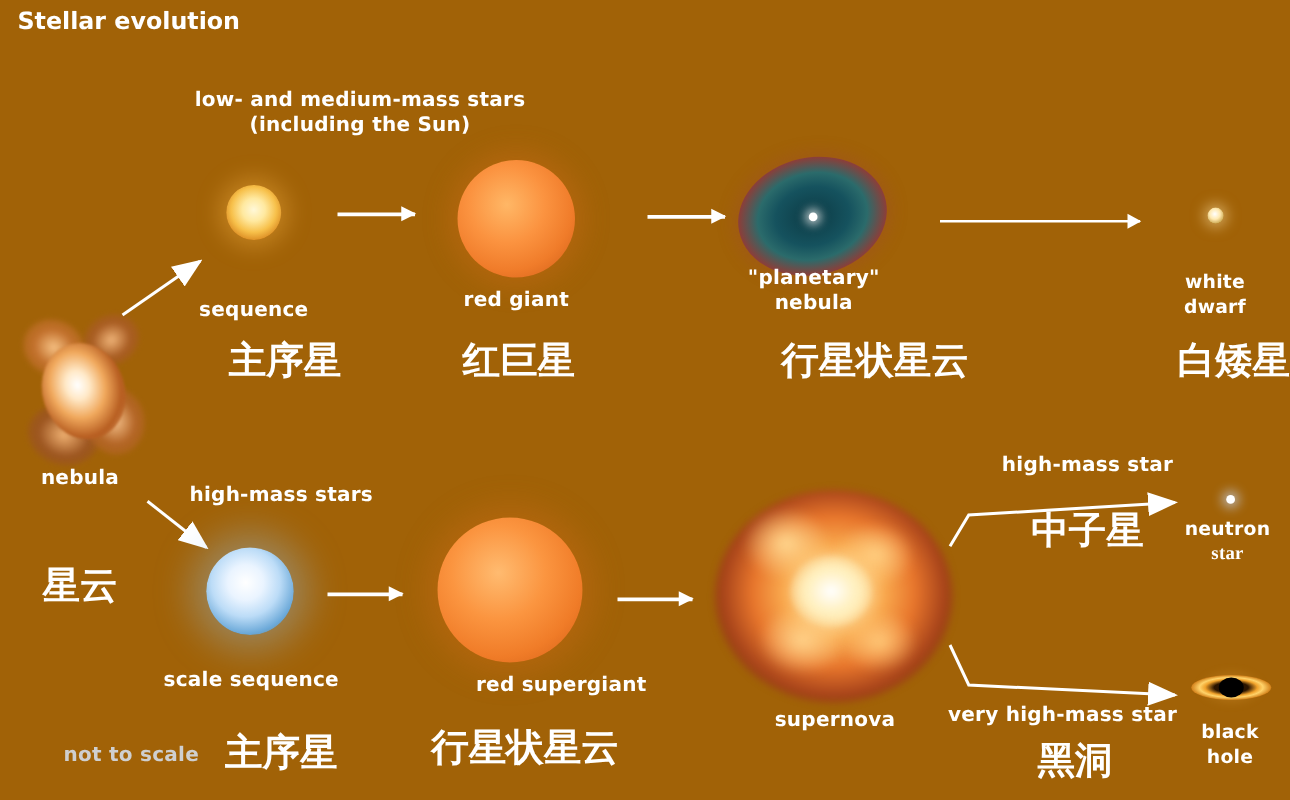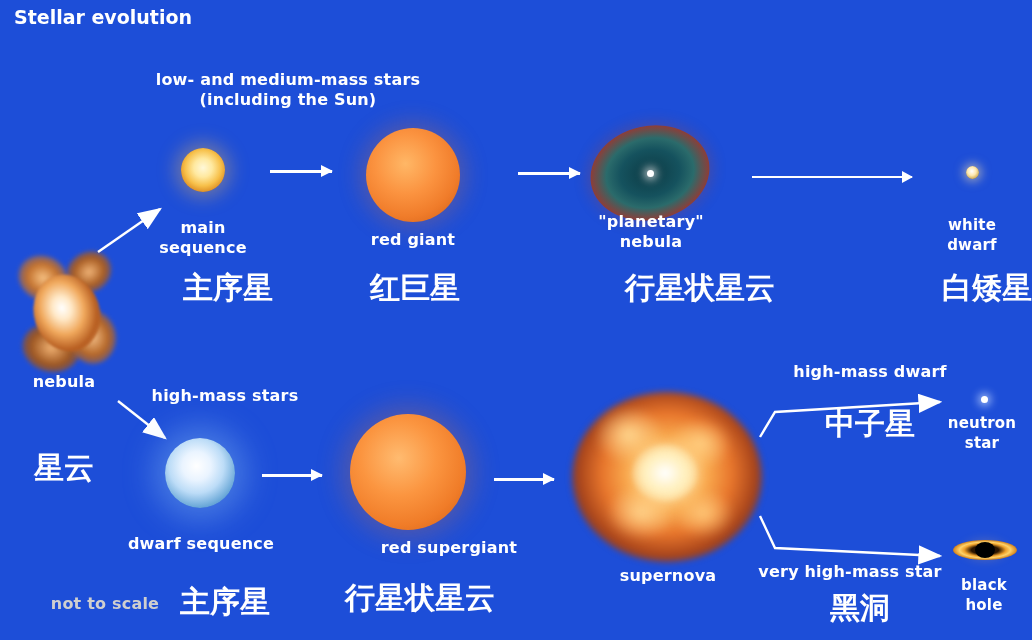--- a/index.html
+++ b/index.html
@@ -2,21 +2,21 @@
 <html><head>
 <meta charset="utf-8">
 <style>
   html,body{margin:0;padding:0;}
   body{
     width:1032px;height:640px;
     background:#000;
     font-family:"Liberation Sans", sans-serif;
     overflow:hidden;
   }
-  #stage{position:relative;width:1032px;height:640px;background:#1d4ed8;}
+  #stage{position:relative;width:1032px;height:640px;background:#a16207;}
 
   .lbl{position:absolute;color:#ffffff;white-space:nowrap;}
   .en{font-family:"DejaVu Sans", sans-serif;font-size:16px;font-weight:700;letter-spacing:.2px;text-align:center;line-height:19px;}
   .en.small{font-size:15px;}
   .cn{font-family:"DejaVu Sans", sans-serif;font-size:30px;font-weight:700;text-align:center;color:#fff;}
   .title{font-family:"DejaVu Sans", sans-serif;font-size:19px;font-weight:700;color:#fff;}
 
   
   .star{position:absolute;border-radius:50%;}
 
@@ -134,21 +134,20 @@
       </marker>
     </defs>
     <line x1="98" y1="252" x2="160" y2="209" stroke="#ffffff" stroke-width="2.4" marker-end="url(#ah)"></line>
     <line x1="118" y1="401" x2="165" y2="438" stroke="#ffffff" stroke-width="2.4" marker-end="url(#ah)"></line>
 
     <polyline points="760,437 775,412 940,402" fill="none" stroke="#ffffff" stroke-width="2.4" marker-end="url(#ah)"></polyline>
     <polyline points="760,516 775,548 940,556" fill="none" stroke="#ffffff" stroke-width="2.4" marker-end="url(#ah)"></polyline>
   </svg>
 
   <div class="star ms-low" style="left:181px;top:148px;"></div>
-  <div class="lbl en" style="left:128px;top:218px;width:150px;">main</div>
   <div class="lbl en" style="left:128px;top:238px;width:150px;">sequence</div>
   <div class="lbl cn" style="left:128px;top:268px;width:200px;">主序星</div>
 
   <div class="arrow thick" style="left:270px;top:170px;width:62px;"></div>
 
   <div class="star redgiant" style="left:366px;top:128px;"></div>
   <div class="lbl cn" style="left:330px;top:268px;width:170px;">红巨星</div>
   <div class="lbl en" style="left:338px;top:230px;width:150px;">red giant</div>
 
   <div class="arrow thick" style="left:518px;top:172px;width:62px;"></div>
@@ -162,45 +161,45 @@
   <div class="lbl cn" style="left:570px;top:268px;width:260px;">行星状星云</div>
 
   <div class="arrow" style="left:752px;top:176px;width:160px;"></div>
 
   <div class="star wdwarf" style="left:966px;top:166px;"></div>
   <div class="lbl en small" style="left:922px;top:216px;width:100px;">white</div>
   <div class="lbl en small" style="left:922px;top:236px;width:100px;">dwarf</div>
   <div class="lbl cn" style="left:892px;top:268px;width:140px;text-align:right;">白矮星</div>
 
   <div class="star ms-high" style="left:165px;top:438px;"></div>
-  <div class="lbl en" style="left:125px;top:534px;width:152px;">dwarf sequence</div>
+  <div class="lbl en" style="left:125px;top:534px;width:152px;">scale sequence</div>
   <div class="lbl cn" style="left:125px;top:582px;width:200px;">主序星</div>
 
   <div class="arrow thick" style="left:262px;top:474px;width:60px;"></div>
 
   <div class="star redsuper" style="left:350px;top:414px;"></div>
   <div class="lbl en" style="left:334px;top:538px;width:150px;margin-left:40px;">red supergiant</div>
   <div class="lbl cn" style="left:320px;top:578px;width:200px;">行星状星云</div>
 
   <div class="arrow thick" style="left:494px;top:478px;width:60px;"></div>
 
   <div class="snova" style="left:572px;top:392px;">
     <div class="halo"></div>
       <div class="b1"></div>
       <div class="b2"></div>
       <div class="b3"></div>
       <div class="b4"></div>
       <div class="core"></div>
   </div>
   <div class="lbl en" style="left:588px;top:566px;width:160px;">supernova</div>
 
-  <div class="lbl en" style="left:790px;top:362px;width:160px;">high-mass dwarf</div>
+  <div class="lbl en" style="left:790px;top:362px;width:160px;">high-mass star</div>
   <div class="star nstar" style="left:981px;top:396px;"></div>
   <div class="lbl en small" style="left:934px;top:414px;width:96px;">neutron</div>
-  <div class="lbl en small" style="left:934px;top:434px;width:96px;">star</div>
+  <div class="lbl en small" style="left:934px;top:434px;width:96px;font-family:Liberation Serif, serif;">star</div>
   <div class="lbl cn" style="left:790px;top:404px;width:160px;">中子星</div>
 
   <div class="lbl en" style="left:752px;top:562px;width:196px;">very high-mass star</div>
   <div class="bhole" style="left:953px;top:530px;">
     <div class="glow"></div>
       <div class="disk"></div>
       <div class="hole"></div>
   </div>
   <div class="lbl en small" style="left:938px;top:576px;width:92px;">black</div>
   <div class="lbl en small" style="left:938px;top:596px;width:92px;">hole</div>

